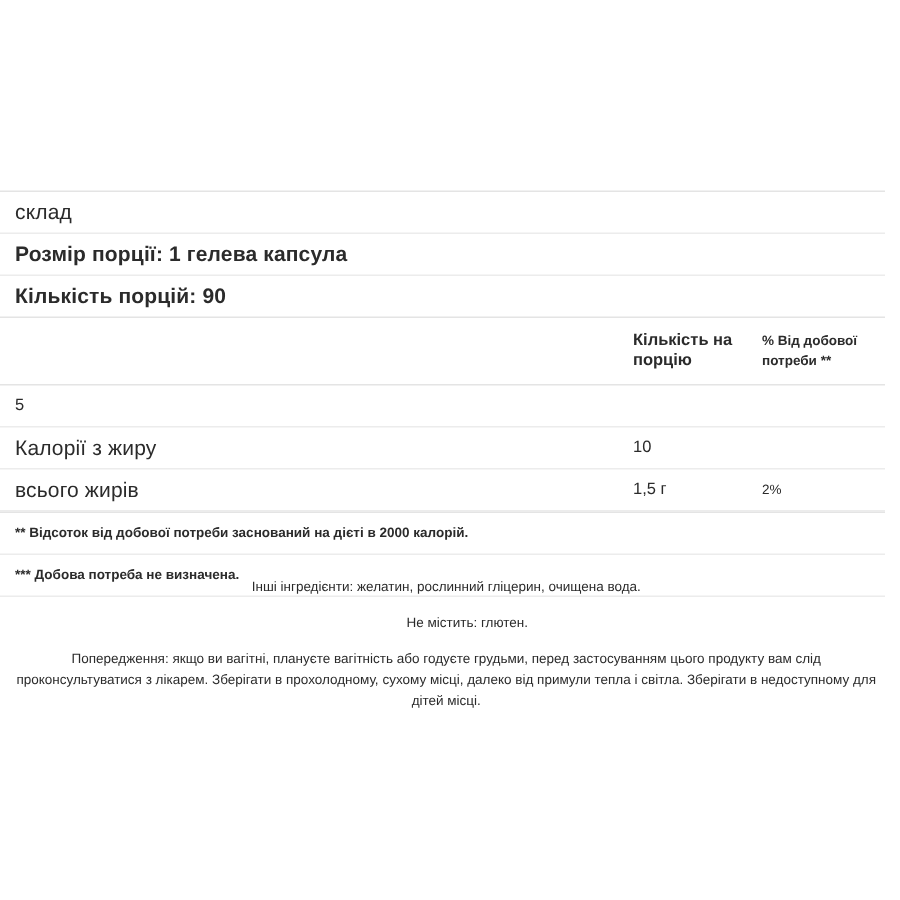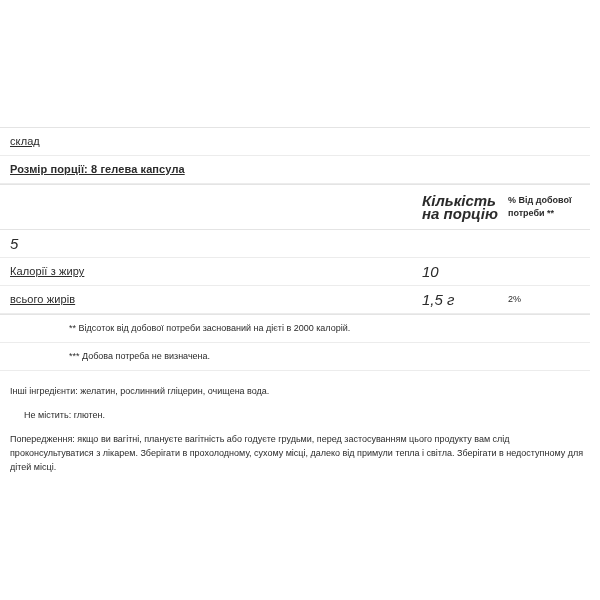--- a/index.html
+++ b/index.html
@@ -36,32 +36,30 @@
   .row {
     position: relative;
     display: flex;
     align-items: flex-start;
     padding: 7px 0 7px 10px;
     box-sizing: border-box;
     min-height: 12px;
   }
   .row .label {
     flex: 0 0 412px;
+    font-size: 14px;
+    line-height: 13px;
+    font-weight: 400;
+    letter-spacing: .1px;
+  }
+  .row .amount {
+    flex: 0 0 86px;
     font-size: 11px;
     line-height: 13px;
     font-weight: 400;
-    letter-spacing: .1px;
-    text-decoration: underline;
-  }
-  .row .amount {
-    flex: 0 0 86px;
-    font-size: 15px;
-    line-height: 13px;
-    font-weight: 400;
-    font-style: italic;
   }
   .row .daily {
     flex: 1 1 auto;
     font-size: 9px;
     line-height: 13px;
     font-weight: 400;
   }
 
   
   .row.head {
@@ -90,59 +88,62 @@
   .row.block .daily {
     align-self: center;
     padding-top: 11px;
   }
   .stars {
     letter-spacing: .5px;
   }
 
   
   .note {
-    padding: 7px 0 7px 22px;
+    padding: 7px 0 7px 10px;
     font-size: 9px;
     line-height: 13px;
-    font-weight: 400;
-    margin-left: 47px;
+    font-weight: 700;
   }
 
   
   .freetext {
     position: absolute;
     left: 10px;
     width: 575px;
     font-size: 9px;
     line-height: 14px;
     font-weight: 400;
+    text-align: center;
   }
   #other-ingredients { top: 384px; }
   #allergen         { top: 408px; margin-left: 14px; }
   #warning          { top: 432px; font-weight: 400; }
 </style>
 </head>
 <body>
 
 <div class="panel">
 
   <div class="rule strong"></div>
 
   <div class="row">
     <span class="label">склад</span>
   </div>
 
   <div class="rule"></div>
 
   <div class="row bold">
-    <span class="label">Розмір порції: 8 гелева капсула</span>
+    <span class="label">Розмір порції: 1 гелева капсула</span>
   </div>
 
   <div class="rule"></div>
 
+  <div class="row bold">
+    <span class="label">Кількість порцій: 90</span>
+  </div>
 
   <div class="rule strong"></div>
 
   <div class="row head">
     <span class="label"></span>
     <span class="amount">Кількість на порцію</span>
     <span class="daily">% Від добової потреби **</span>
   </div>
 
   <div class="rule strong"></div>

